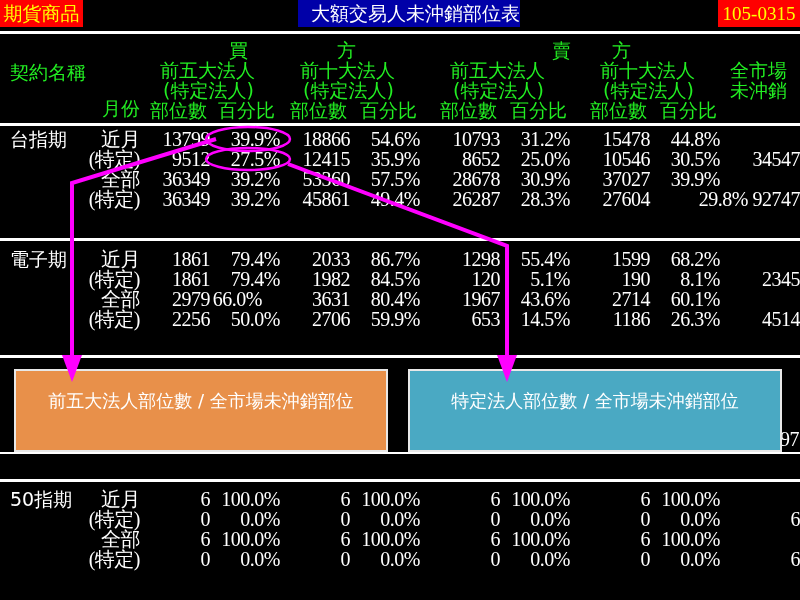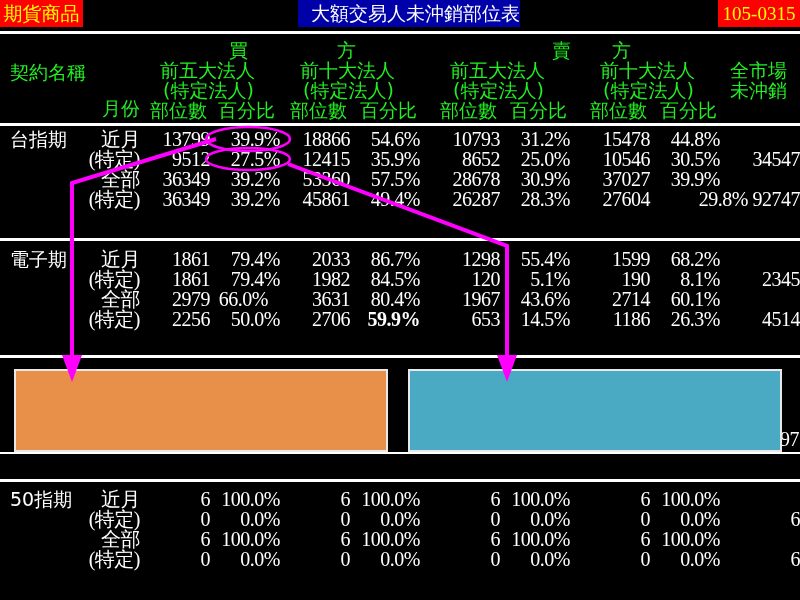--- a/index.html
+++ b/index.html
@@ -138,35 +138,35 @@
     <div class="cell" style="left:350px;width:70px;">84.5%</div>
     <div class="cell" style="left:430px;width:70px;">120</div>
     <div class="cell" style="left:500px;width:70px;">5.1%</div>
     <div class="cell" style="left:580px;width:70px;">190</div>
     <div class="cell" style="left:650px;width:70px;">8.1%</div>
     <div class="cell" style="left:720px;width:80px;">2345</div>
   </div>
   <div class="row" style="top:40px;">
     <div class="cell lbl" style="left:70px;width:70px;">全部</div>
     <div class="cell" style="left:140px;width:70px;">2979</div>
-    <div class="cell" style="left:198px;width:70px;">66.0%</div>
+    <div class="cell" style="left:192px;width:70px;">66.0%</div>
     <div class="cell" style="left:280px;width:70px;">3631</div>
     <div class="cell" style="left:350px;width:70px;">80.4%</div>
     <div class="cell" style="left:430px;width:70px;">1967</div>
     <div class="cell" style="left:500px;width:70px;">43.6%</div>
     <div class="cell" style="left:580px;width:70px;">2714</div>
     <div class="cell" style="left:650px;width:70px;">60.1%</div>
     <div class="cell" style="left:720px;width:80px;"></div>
   </div>
   <div class="row" style="top:60px;">
     <div class="cell lbl" style="left:70px;width:70px;">(特定)</div>
     <div class="cell" style="left:140px;width:70px;">2256</div>
     <div class="cell" style="left:210px;width:70px;">50.0%</div>
     <div class="cell" style="left:280px;width:70px;font-family:Liberation Serif, serif;">2706</div>
-    <div class="cell" style="left:350px;width:70px;font-weight:bold;">59.9%</div>
+    <div class="cell" style="left:350px;width:70px;">59.9%</div>
     <div class="cell" style="left:430px;width:70px;">653</div>
     <div class="cell" style="left:500px;width:70px;">14.5%</div>
     <div class="cell" style="left:580px;width:70px;">1186</div>
     <div class="cell" style="left:650px;width:70px;">26.3%</div>
     <div class="cell" style="left:720px;width:80px;">4514</div>
   </div>
 </div>
 
 <div class="hline" style="top:355px;"></div>
 
@@ -223,22 +223,24 @@
     <div class="cell" style="left:350px;width:70px;">0.0%</div>
     <div class="cell" style="left:430px;width:70px;">0</div>
     <div class="cell" style="left:500px;width:70px;">0.0%</div>
     <div class="cell" style="left:580px;width:70px;">0</div>
     <div class="cell" style="left:650px;width:70px;">0.0%</div>
     <div class="cell" style="left:720px;width:80px;">6</div>
   </div>
 </div>
 
 <div class="callout" style="left:14px;top:369px;width:374px;height:83px;background:#e8904a;">
+  <div>前五大法人部位數 / 全市場未沖銷部位</div>
 </div>
 <div class="callout" style="left:408px;top:369px;width:374px;height:83px;background:#4aa9c3;">
+  <div>特定法人部位數 / 全市場未沖銷部位</div>
 </div>
 
 <svg class="overlay" width="800" height="600">
   <g>
     <ellipse cx="248" cy="139" rx="42" ry="12" fill="none" stroke="#ff00ff" stroke-width="2.5"></ellipse>
   </g>
   <g>
     <ellipse cx="248" cy="159" rx="42" ry="11" fill="none" stroke="#ff00ff" stroke-width="2.5"></ellipse>
   </g>
   <g>

